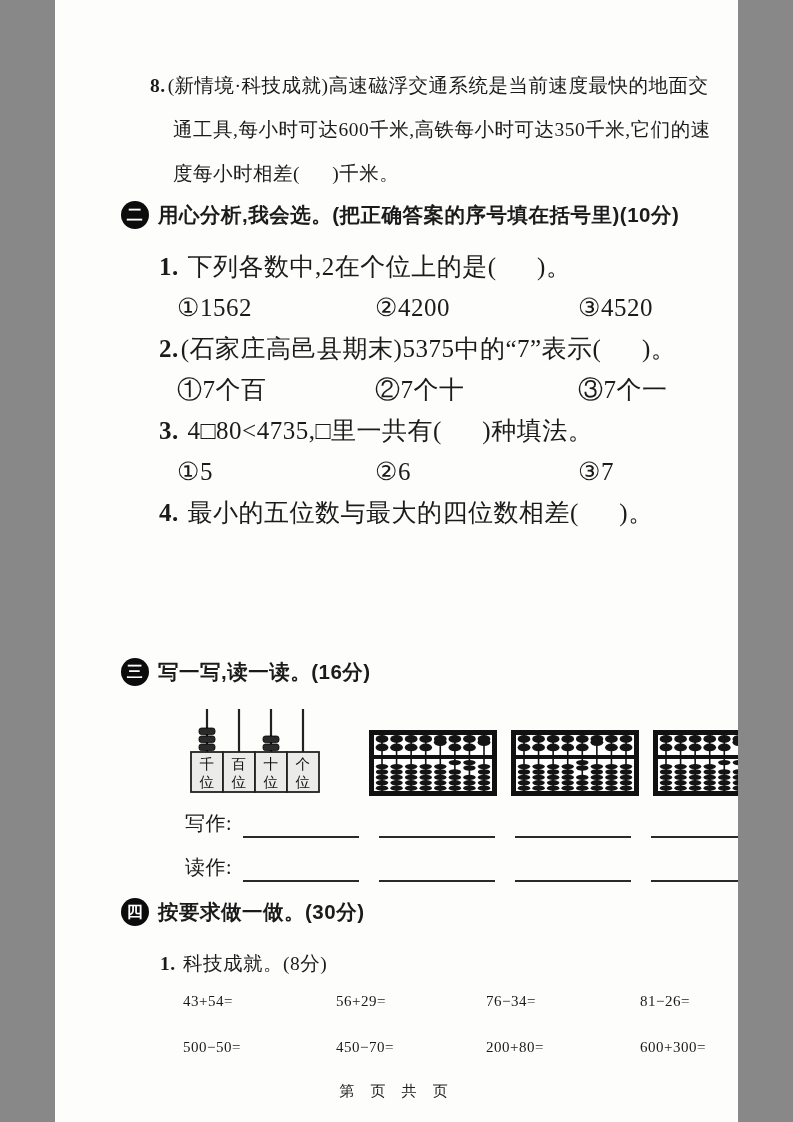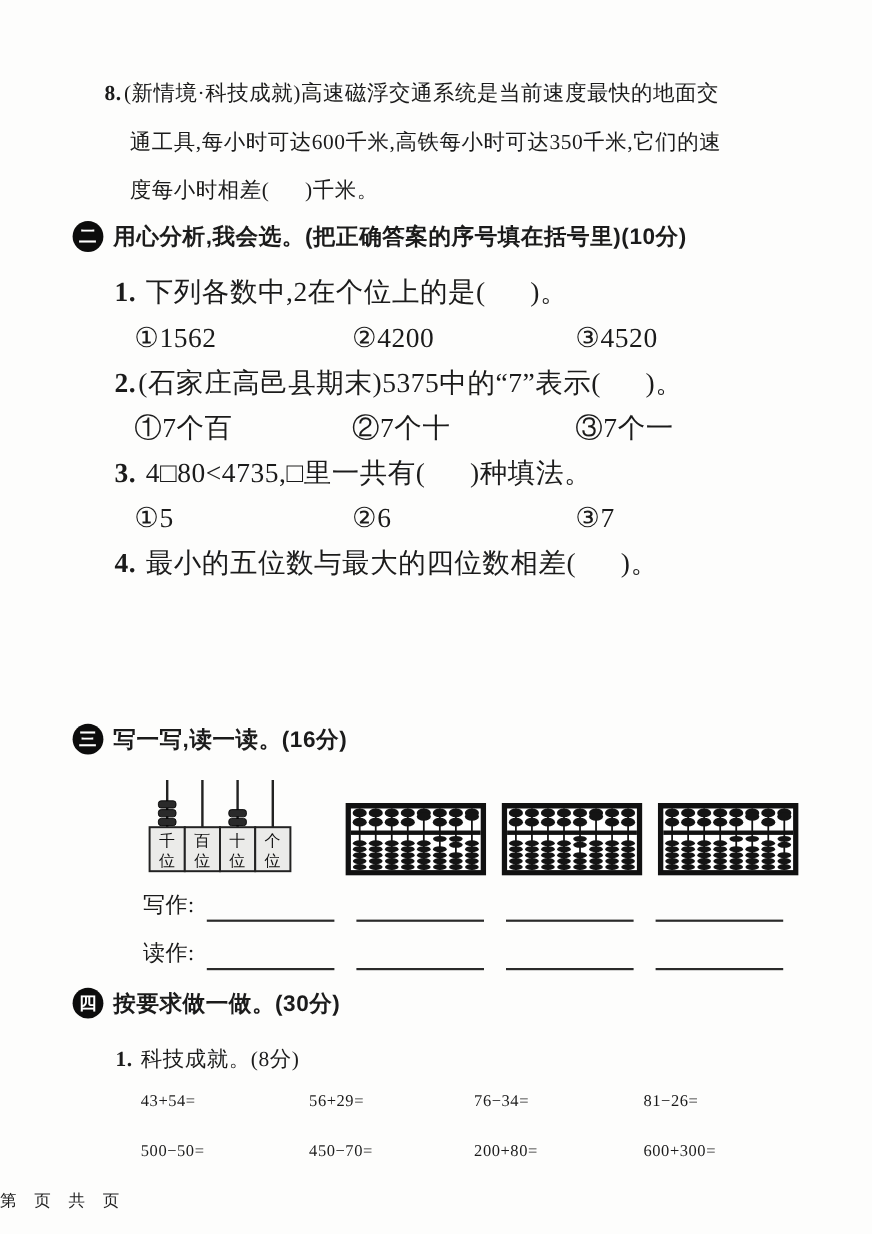--- a/index.html
+++ b/index.html
@@ -1,17 +1,17 @@
 <!DOCTYPE html>
 <html><head>
 <meta charset="utf-8">
 <style>
   html,body{margin:0;padding:0;background:#888;}
   .page{
-    position:relative;width:793px;height:1122px;margin:0 auto;
+    position:relative;width:683px;height:1122px;margin:0 auto;
     background:#fdfdfc;color:#1b1b1b;overflow:hidden;
     font-family:"Liberation Serif","DejaVu Serif",serif;
     letter-spacing:.5px;
   }
   .pre{white-space:pre-wrap;}
   b.qn{font-family:"Liberation Serif","DejaVu Serif",serif;font-weight:bold;margin-right:2px;}
 
   
   .q8{position:absolute;left:95px;top:64px;width:648px;font-size:19.5px;line-height:44px;}
   .q8 .cont{padding-left:23px;}
@@ -48,21 +48,21 @@
 
   
   .sub1{position:absolute;left:105px;top:944px;font-size:19.5px;line-height:40px;}
   .mathgrid{
     position:absolute;left:128px;top:978px;width:620px;
     display:grid;grid-template-columns:153px 150px 154px auto;
     font-size:15px;line-height:46px;
   }
 
   .footer{
-    position:absolute;left:0;top:1082px;width:100%;
+    position:absolute;left:0;top:1082px;width:100%;text-align:center;
     font:15px "Liberation Sans","DejaVu Sans",sans-serif;letter-spacing:6px;color:#222;
   }
 </style>
 </head>
 <body>
 
 <div class="page">
 
   <div class="q8">
     <div class="pre"><b class="qn">8.</b><span class="pre">(新情境·科技成就)高速磁浮交通系统是当前速度最快的地面交</span></div>

